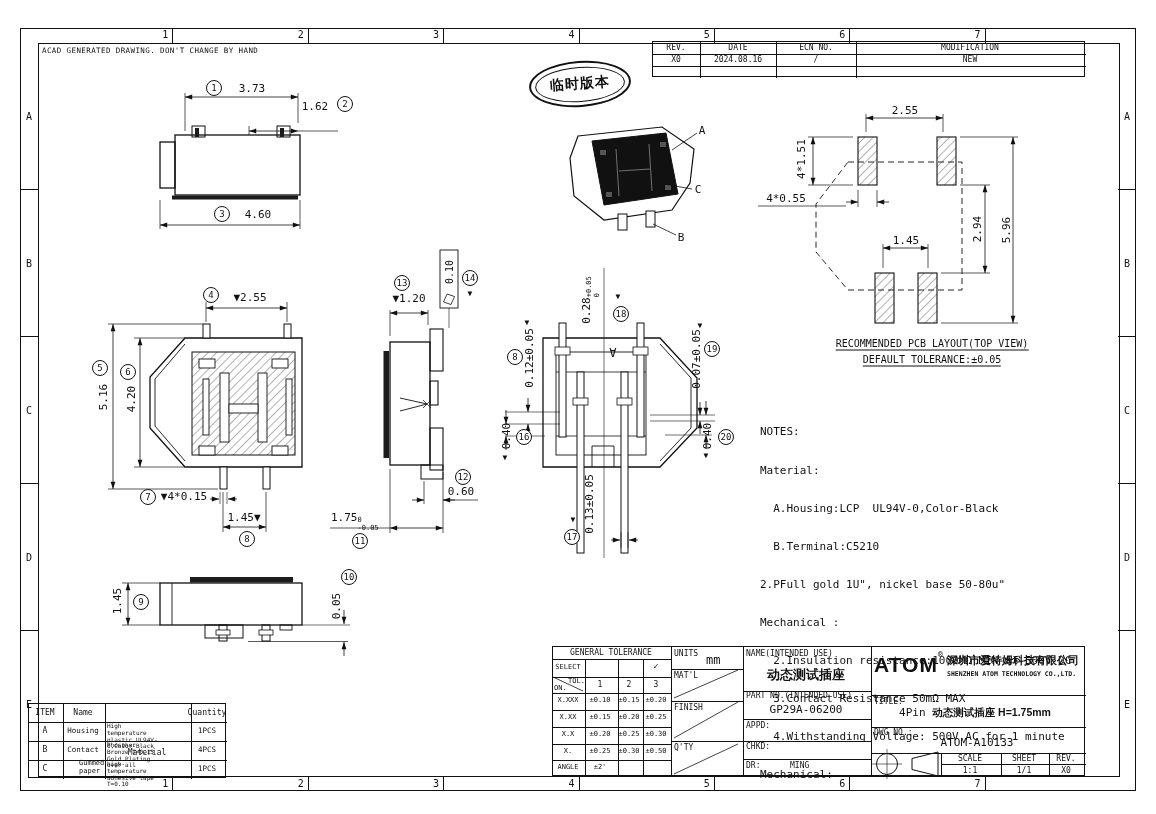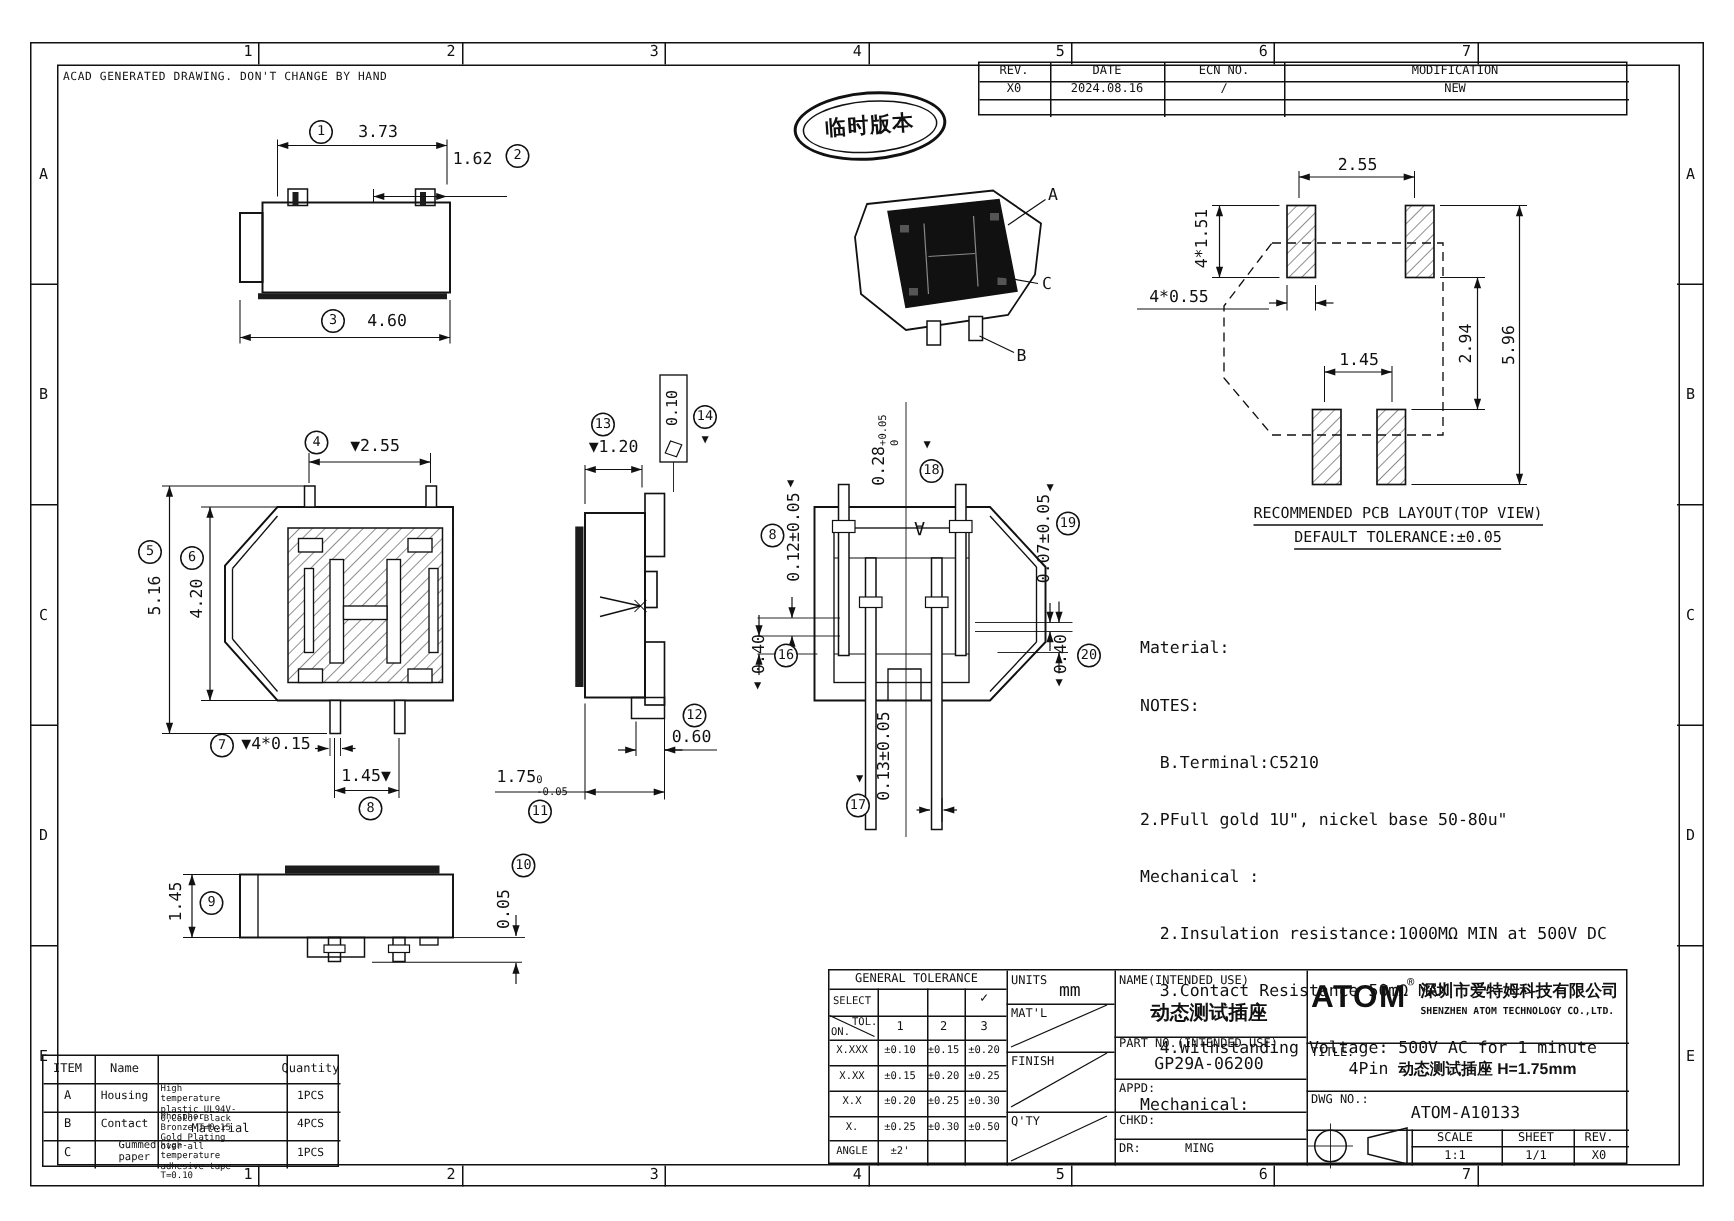--- a/index.html
+++ b/index.html
@@ -366,22 +366,23 @@
   <span class="v" style="left:707px;top:436px">0.40</span>
   <span class="mark" style="left:706px;top:455px">▼</span>
   <span class="v" style="left:589px;top:504px">0.13±0.05</span>
   <span class="mark" style="left:573px;top:519px">▼</span>
   <span class="ctr" style="left:613px;top:352px;transform:translate(-50%,-50%) rotate(180deg);font-size:12px">A</span>
 
   <span class="v" style="left:117px;top:601px">1.45</span>
   <span class="v" style="left:336px;top:606px">0.05</span>
 
   <div class="notes">
+    <span>NOTES:</span>
     <span>Material:</span>
-    <span>NOTES:</span>
+    <span>  A.Housing:LCP  UL94V-0,Color-Black</span>
     <span>  B.Terminal:C5210</span>
     <span>2.PFull gold 1U", nickel base 50-80u"</span>
     <span>Mechanical :</span>
     <span>  2.Insulation resistance:1000MΩ MIN at 500V DC</span>
     <span>  3.Contact Resistance 50mΩ MAX</span>
     <span>  4.Withstanding Voltage: 500V AC for 1 minute</span>
     <span>Mechanical:</span>
     
     
     

